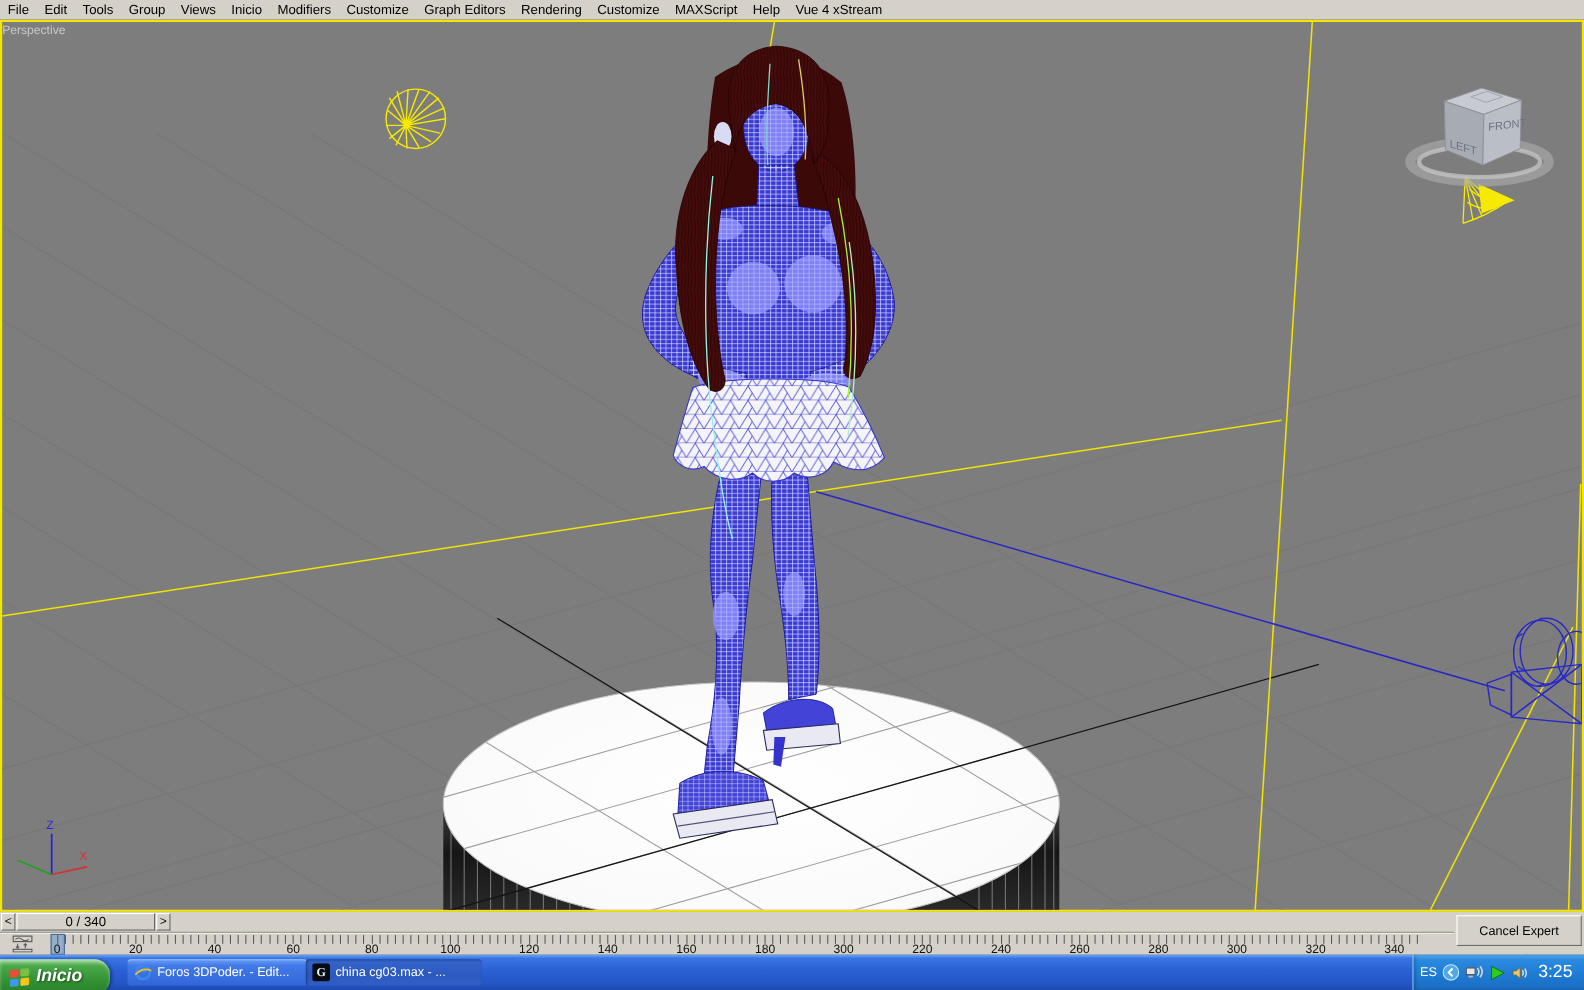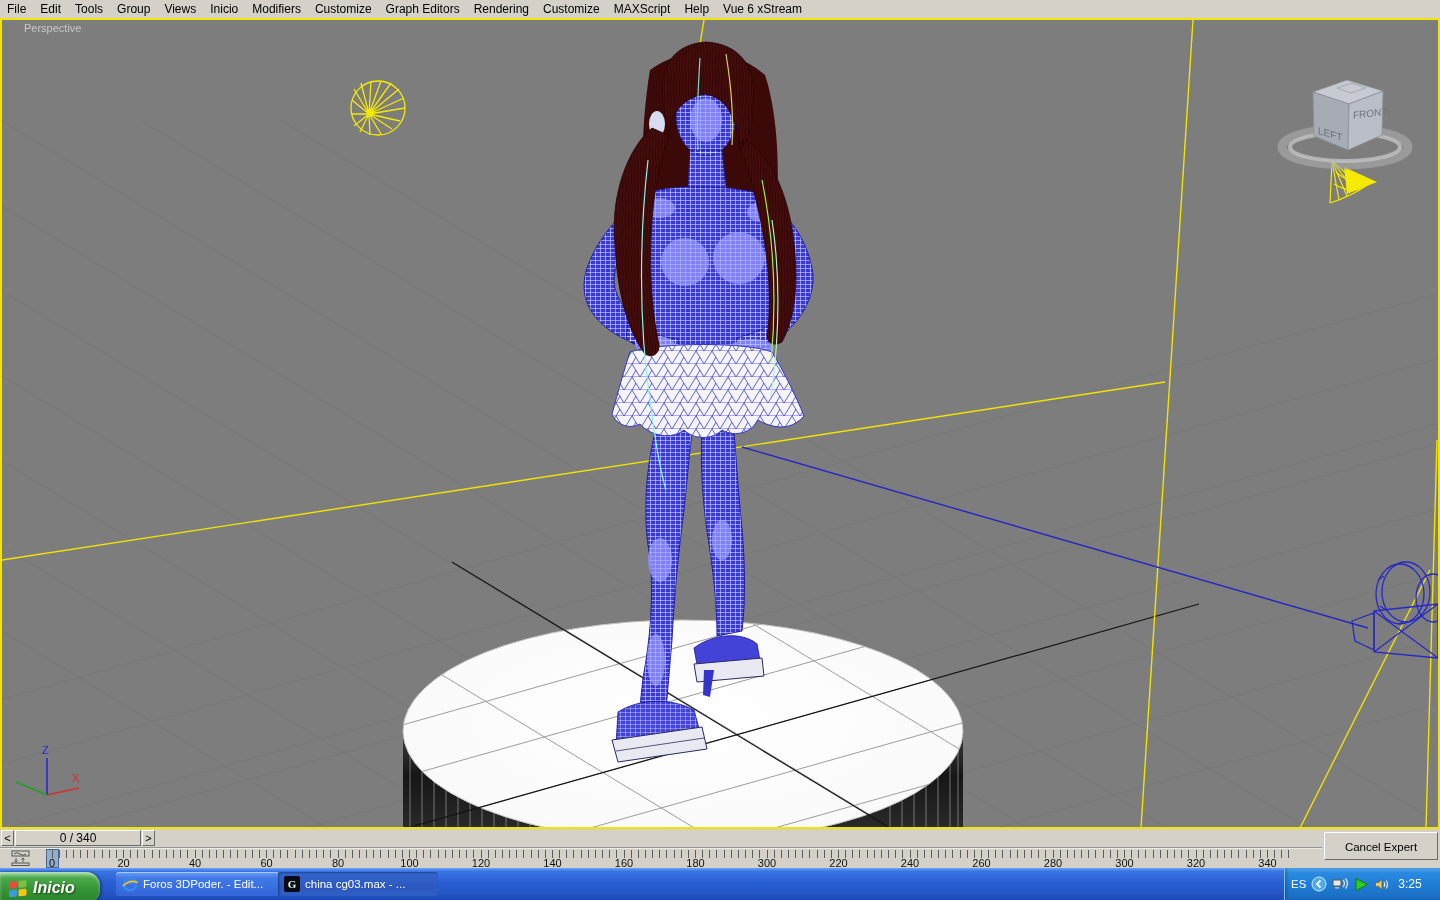--- a/index.html
+++ b/index.html
@@ -7,21 +7,21 @@
   *{box-sizing:border-box;}
 
   
   .menubar{position:absolute;left:0;top:0;width:1440px;height:18px;
     background:#d5d1c9;display:flex;align-items:center;font-size:12px;color:#000;}
   .menu-item{padding:1px 7px;cursor:default;white-space:nowrap;}
 
   
   .viewport{position:absolute;left:0;top:18px;width:1440px;height:811px;
     border:2px solid #f2e500;background:#7d7d7d;}
-  .vp-label{position:absolute;left:22px;top:2px;font-size:11px;color:#c9c9c9;z-index:5;}
+  .vp-label{position:absolute;left:0;top:2px;font-size:11px;color:#c9c9c9;z-index:5;}
   .scene{position:absolute;left:0;top:0;}
 
   
   .timebar{position:absolute;left:0;top:829px;width:1440px;height:39px;background:#d5d1c9;}
   .tb-btn{position:absolute;background:#d5d1c9;border-top:1px solid #fff;border-left:1px solid #fff;
     border-right:1px solid #6b6b6b;border-bottom:1px solid #6b6b6b;
     font-size:11px;color:#000;text-align:center;line-height:14px;padding:0;}
   .frame-prev{left:1px;top:1px;width:13px;height:16px;}
   .frame-next{left:142px;top:1px;width:13px;height:16px;}
   .frame-display{left:15px;top:1px;width:126px;height:16px;font-size:12px;line-height:15px;}
@@ -56,40 +56,40 @@
   .tb1{left:116px;width:163px;}
   .tb2{left:278px;width:160px;}
   .ticon{width:16px;height:16px;flex:0 0 16px;display:flex;align-items:center;justify-content:center;}
   .max-icon{background:#0b0b16;border-radius:2px;color:#d9fef2;font-weight:bold;
     font-size:11px;line-height:15px;text-align:center;font-family:"Liberation Serif",serif;}
   .tray{position:absolute;right:0;top:0;width:156px;height:32px;
     background:linear-gradient(180deg,#55a7ee 0%,#2a8ae0 15%,#1e7ad2 60%,#1a6cc0 100%);
     border-left:1px solid #7cc0f4;display:flex;align-items:center;gap:5px;padding:0 8px 0 6px;
     box-shadow:inset 2px 0 3px rgba(0,0,0,.2);}
   .tray-lang{color:#fff;font-size:11.5px;}
-  .tray-clock{color:#fff;font-size:12px;margin-left:3px;}
+  .tray-clock{color:#fff;font-size:16px;margin-left:3px;}
 </style>
 </head>
 <body>
 
 <div class="menubar">
     <span class="menu-item">File</span>
     <span class="menu-item">Edit</span>
     <span class="menu-item">Tools</span>
     <span class="menu-item">Group</span>
     <span class="menu-item">Views</span>
     <span class="menu-item">Inicio</span>
     <span class="menu-item">Modifiers</span>
     <span class="menu-item">Customize</span>
     <span class="menu-item">Graph Editors</span>
     <span class="menu-item">Rendering</span>
     <span class="menu-item">Customize</span>
     <span class="menu-item">MAXScript</span>
     <span class="menu-item">Help</span>
-    <span class="menu-item">Vue 6 xStream</span>
+    <span class="menu-item">Vue 4 xStream</span>
   </div>
 
 <div class="viewport">
   <div class="vp-label">Perspective</div>
 
   <svg class="scene" width="1436" height="807" viewBox="2 20 1436 807" xmlns="http://www.w3.org/2000/svg">
     <defs>
       <pattern id="mesh" patternUnits="userSpaceOnUse" width="5" height="4">
         <path d="M0 0.5 H5 M0.5 0 V4" stroke="rgba(230,235,255,0.55)" stroke-width="0.7" fill="none"></path>
       </pattern>

